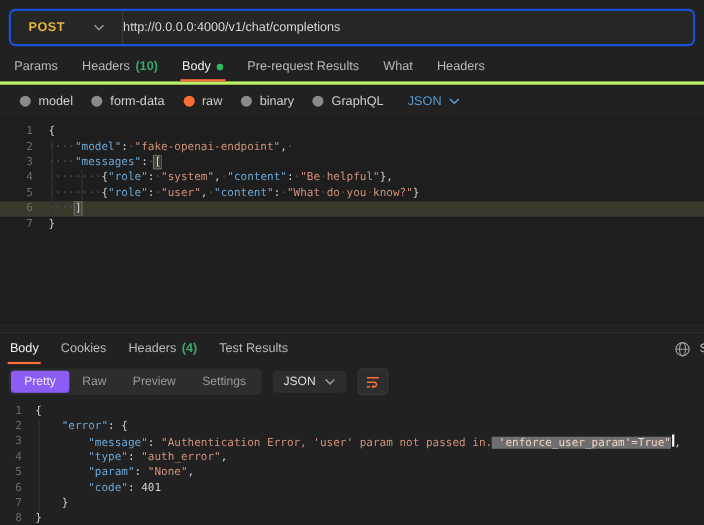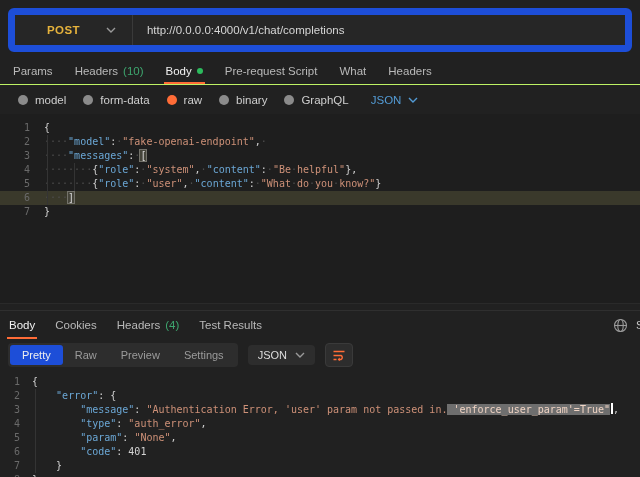--- a/index.html
+++ b/index.html
@@ -1,26 +1,26 @@
 <!DOCTYPE html>
 <html><head>
 <meta charset="utf-8">
 <style>
   html,body{margin:0;padding:0;background:#212121;}
   body{width:640px;height:477px;overflow:hidden;font-family:"Liberation Sans",sans-serif;-webkit-font-smoothing:antialiased;}
-  .urlbar{margin:8px 8px 5px 8px;height:30px;border:7px solid #1d4ed8;border-radius:6px;background:#262626;display:flex;align-items:center;overflow:hidden;padding-left:16px;}
+  .urlbar{margin:8px 8px 5px 8px;height:30px;border:2px solid #1d4ed8;border-radius:6px;background:#262626;display:flex;align-items:center;overflow:hidden;}
   .method{display:flex;align-items:center;gap:26px;padding:0 16px 0 16px;height:100%;cursor:pointer;}
   .method-label{color:#e6b33c;font-weight:bold;font-size:11.5px;letter-spacing:.4px;}
   .vdiv{width:1px;height:100%;background:#3a3a3a;}
-  .url-text{margin-left:14px;color:#d6d6d6;font-size:11.5px;}
-  .tabs-row{display:flex;align-items:stretch;gap:22px;height:27px;padding-left:13px;border-bottom:1px solid #bef264;}
+  .url-text{color:#d6d6d6;font-size:11.5px;}
+  .tabs-row{display:flex;align-items:stretch;gap:22px;height:27px;padding-left:13px;border-bottom:3px solid #bef264;}
   .tab{display:flex;align-items:center;gap:5px;font-size:11.5px;color:#b9b9b9;position:relative;cursor:pointer;}
   .tab.active{color:#f0f0f0;}
   .tab.active::after{content:"";position:absolute;left:-2px;right:-2px;bottom:0;height:2px;background:#ff6c37;}
-  .count{color:#3ea66f;}
+  .count{color:#3ea66f;font-weight:bold;}
   .dot{width:6px;height:6px;border-radius:50%;background:#2cbb5d;display:inline-block;}
   .radio-row{height:29px;display:flex;align-items:center;gap:17px;padding-left:18px;font-size:11.5px;color:#cfcfcf;}
   .radio-opt{display:flex;align-items:center;gap:7px;cursor:pointer;}
   .radio{width:10px;height:10px;border-radius:50%;background:#8b8b8b;}
   .radio.sel{background:#ff6c37;}
   .json-link{display:flex;align-items:center;gap:7px;color:#539bd5;margin-left:5px;cursor:pointer;}
   .editor{position:relative;background:#1e1e1e;font-family:"DejaVu Sans Mono",monospace;font-size:10px;}
   #req-editor{height:190px;padding-top:7px;border-bottom:1px solid #2a2a2a;box-sizing:border-box;}
   .code-row{display:flex;height:14px;line-height:14px;white-space:pre;}
   .code-row.hl{background:#3a392b;}
@@ -40,21 +40,21 @@
   #req-g2{left:74px;top:49px;height:28px;}
   #resp-g1{left:35px;top:19px;height:84px;}
   .spacer{height:6px;background:#212121;}
   .resp-section{border-top:1px solid #2f2f2f;}
   .resp-tabs{display:flex;align-items:stretch;gap:20px;height:28px;padding:0 0 0 9px;position:relative;}
   .resp-right{margin-left:auto;display:flex;align-items:center;gap:8px;padding-right:0;}
   .fragment{color:#c9c9c9;font-size:11px;width:4px;overflow:hidden;display:inline-block;}
   .view-row{height:31px;display:flex;align-items:center;gap:10px;padding-left:8px;}
   .seg{background:#2d2d2d;border-radius:4px;display:flex;padding:2px;}
   .seg-item{padding:4px 12px;font-size:11px;color:#9b9b9b;border-radius:3px;cursor:pointer;}
-  .seg-item.active{background:#1d4ed8;color:#efefef;}
+  .seg-item.active{background:#8b5cf6;color:#efefef;}
   .pill{background:#2d2d2d;border-radius:4px;padding:4px 10px;display:flex;align-items:center;gap:8px;color:#dddddd;font-size:11px;cursor:pointer;}
   .wrap-btn{width:26px;height:22px;background:#2d2d2d;border:1px solid #3a3a3a;border-radius:4px;display:flex;align-items:center;justify-content:center;cursor:pointer;}
   #resp-editor{height:121px;padding-top:5px;background:#212121;box-sizing:border-box;}
 </style>
 </head>
 <body>
 
 <div class="urlbar">
   <div class="method">
     <span class="method-label">POST</span>
@@ -72,21 +72,21 @@
     </div>
     <div class="tab">
       <span>Headers</span>
       <span class="count">(10)</span>
     </div>
     <div class="tab active">
       <span>Body</span>
       <span class="dot"></span>
     </div>
     <div class="tab">
-      <span>Pre-request Script</span>
+      <span>Pre-request Results</span>
     </div>
     <div class="tab">
       <span>What</span>
     </div>
     <div class="tab">
       <span>Headers</span>
     </div>
   </div>
 
 <div class="radio-row" id="radio-row">

